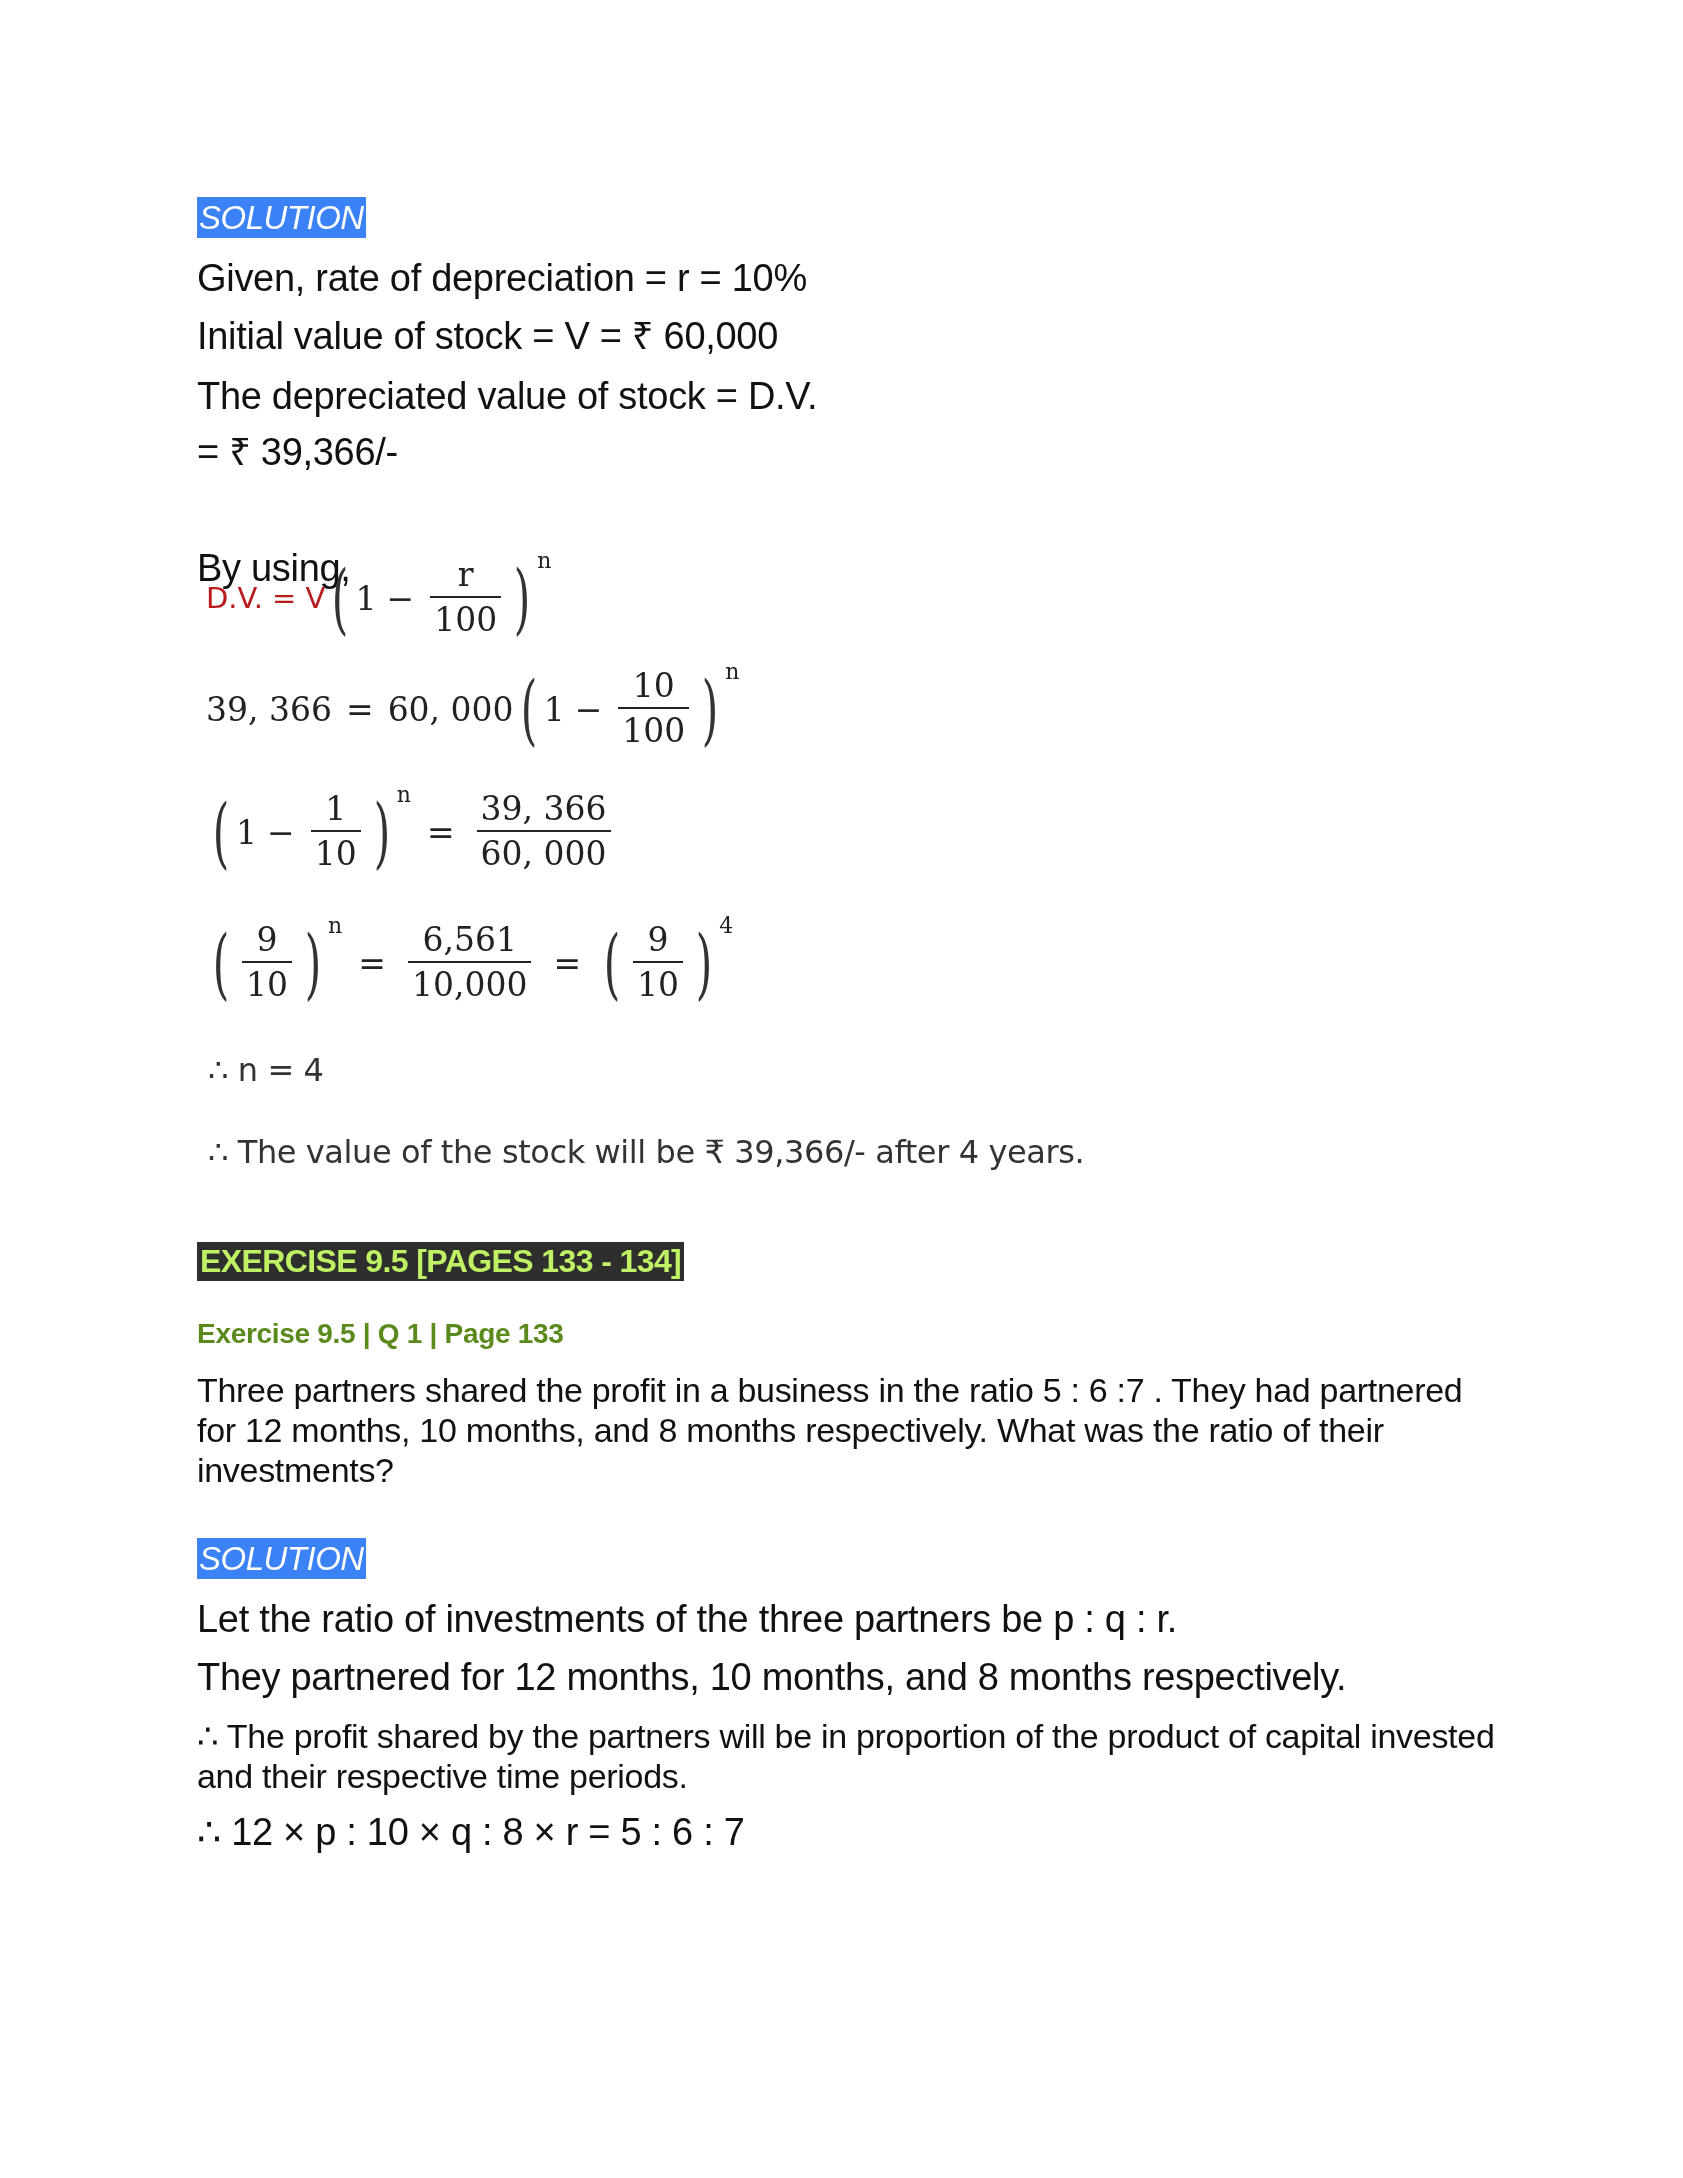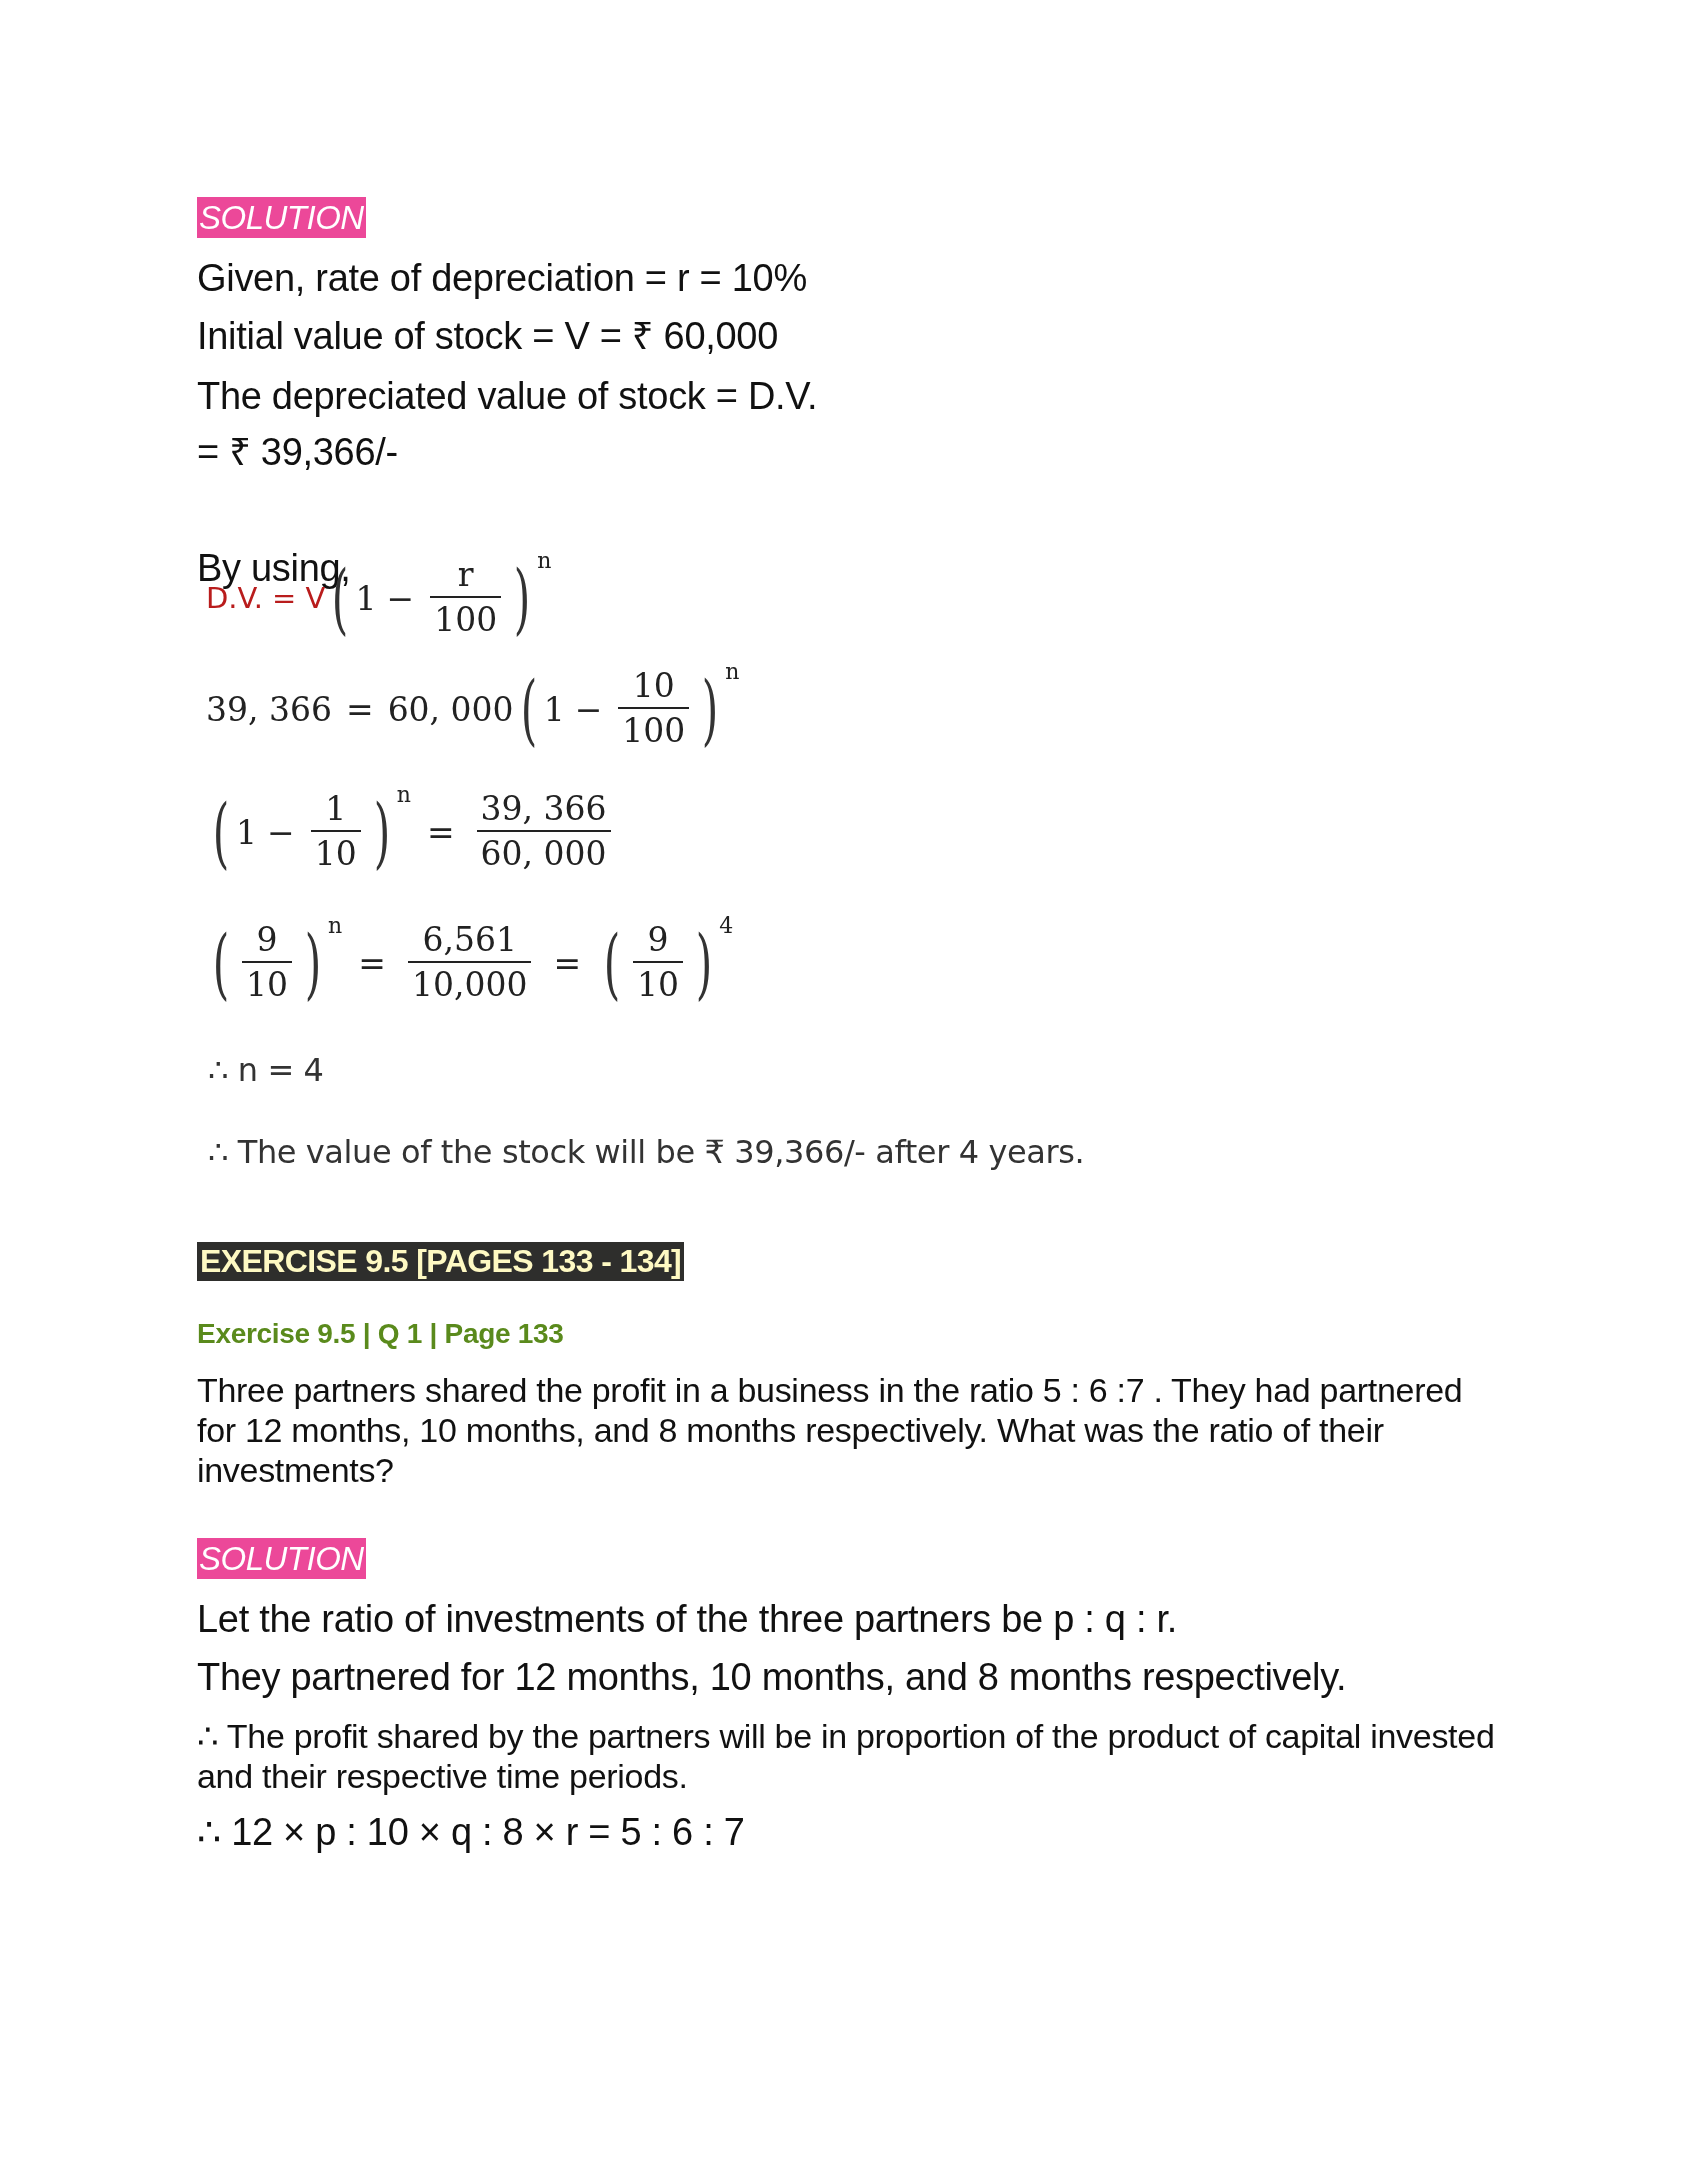--- a/index.html
+++ b/index.html
@@ -1,23 +1,23 @@
 <!DOCTYPE html>
 <html><head>
 <meta charset="utf-8">
 <style>
   html, body { margin: 0; padding: 0; background: #ffffff; }
   body { width: 1683px; height: 2178px; position: relative; overflow: hidden;
          font-family: "Liberation Sans", sans-serif; color: #111; }
   .abs { position: absolute; }
   .txt { font-size: 38px; line-height: 38px; white-space: nowrap; letter-spacing: -0.3px; }
   .wrap { white-space: normal; width: 1307px; font-size: 34px; line-height: 40px; letter-spacing: -0.3px; }
-  .badge { background: #ec4899; color: #fff; font-style: italic; font-size: 33px;
+  .badge { background: #3b82f6; color: #fff; font-style: italic; font-size: 33px;
            line-height: 41px; padding: 0 2px 0 2px; letter-spacing: -0.5px; }
-  .badge-bold { background: #2e2e2c; color: #fef9c3; font-weight: bold; font-size: 32px;
+  .badge-bold { background: #2e2e2c; color: #bef264; font-weight: bold; font-size: 32px;
            line-height: 39px; padding: 0 3px; letter-spacing: -0.6px; }
   .green { color: #5a8a1c; font-weight: bold; font-size: 28px; line-height: 40px; letter-spacing: -0.3px; }
   .math { font-family: "DejaVu Serif", serif; color: #222; font-size: 33px; }
   .mathsans { font-family: "DejaVu Sans", sans-serif; color: #b91c1c; font-size: 29px; }
   .frac { display: inline-flex; flex-direction: column; align-items: center; vertical-align: middle; margin: 0 6px; }
   .frac .num { padding: 0 4px; line-height: 42px; }
   .frac .den { border-top: 2px solid #222; padding: 0 4px; line-height: 44px; }
   .paren { font-family: "DejaVu Serif", serif; font-weight: 200; font-size: 77px; color: #333;
            vertical-align: middle; display: inline-block; transform: scaleX(0.55); line-height: 79px; }
   .sup { font-size: 22px; vertical-align: top; position: relative; top: -6px; }

